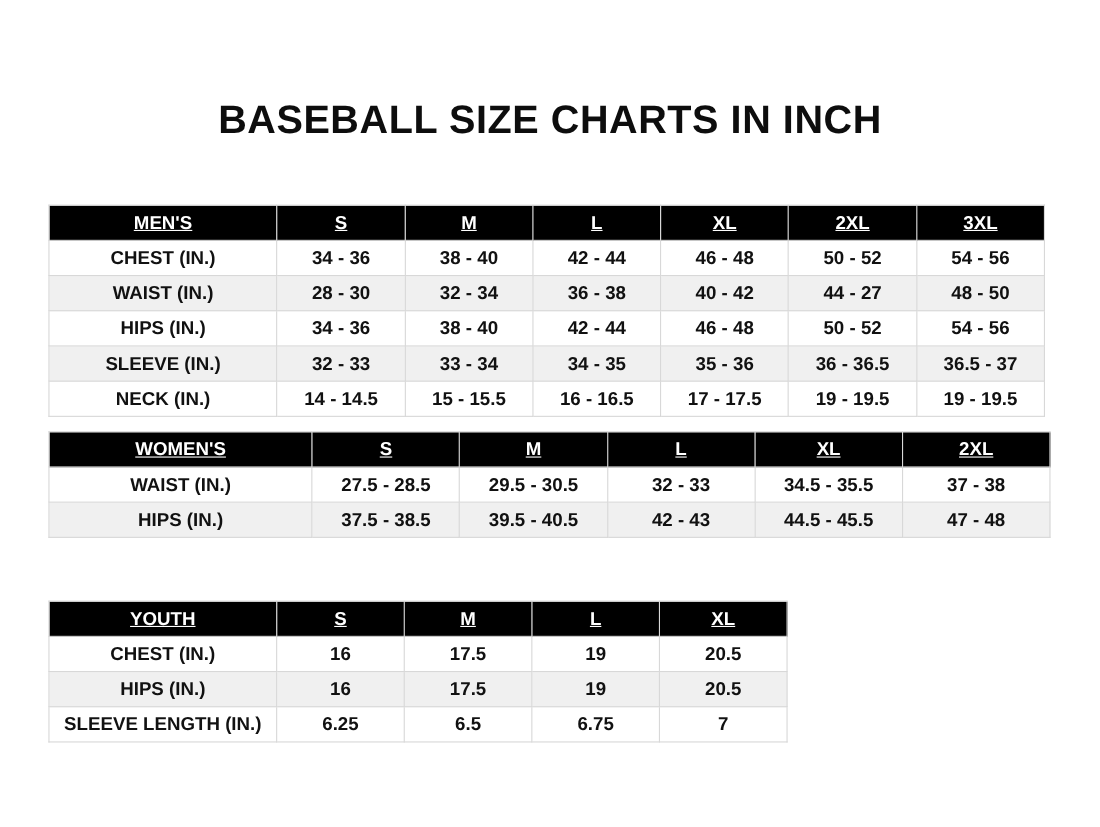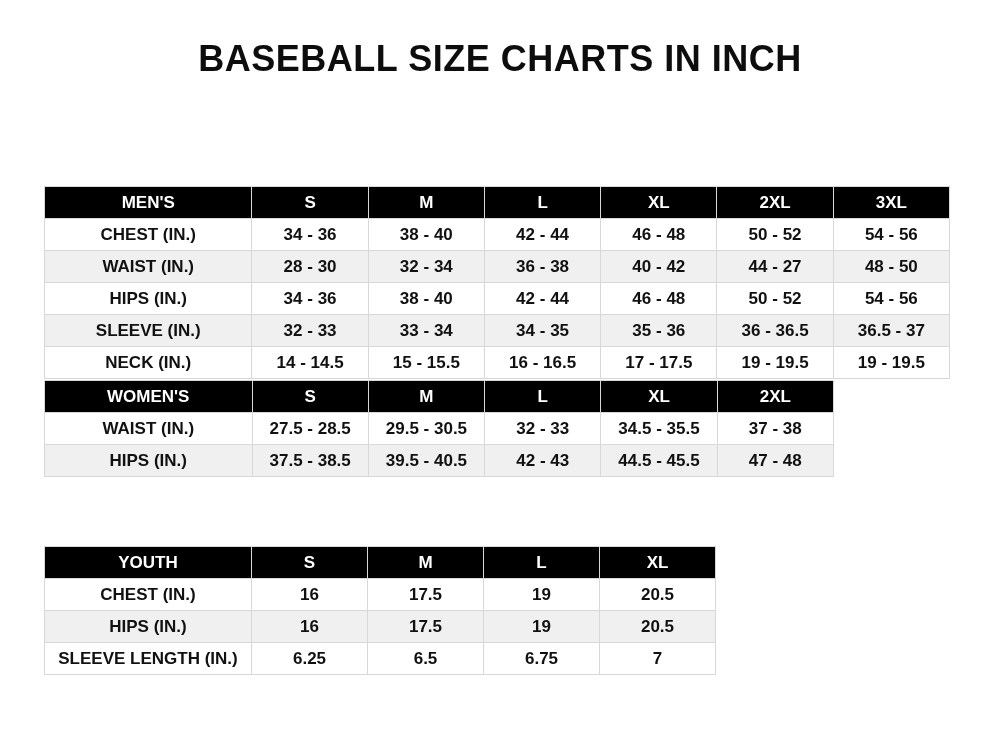--- a/index.html
+++ b/index.html
@@ -20,31 +20,31 @@
     height: 752px;
     box-sizing: border-box;
   }
   .title {
     text-align: center;
     font-size: 36px;
     font-weight: bold;
     letter-spacing: 0.5px;
     color: #0d0d0d;
     margin: 0;
-    padding-top: 38px;
+    padding-top: 88px;
     padding-bottom: 0;
     font-family: "Liberation Sans", sans-serif;
   }
 
   .chart-wrap {
     position: absolute;
     left: 44px;
   }
   .chart-men   { top: 186px; width: 906px; }
-  .chart-women { top: 380px; width: 790px; }
+  .chart-women { top: 392px; width: 911px; }
   .chart-youth { top: 546px; width: 598px; }
 
   table.size-table {
     border-collapse: collapse;
     width: 100%;
     table-layout: fixed;
   }
   table.size-table td,
   table.size-table th {
     border: 1px solid #d8d8d8;
@@ -55,20 +55,21 @@
     padding: 0 2px;
     white-space: nowrap;
     font-family: "Liberation Sans", sans-serif;
   }
   thead th {
     background: #000000;
     color: #ffffff;
     border: 1px solid #000000;
     height: 32px;
     font-size: 17px;
+    text-decoration: underline;
   }
   thead th.rowhead {
     text-align: center;
   }
   tbody tr:nth-child(even) td {
     background: #f0f0f0;
   }
   tbody tr:nth-child(odd) td {
     background: #ffffff;
   }

